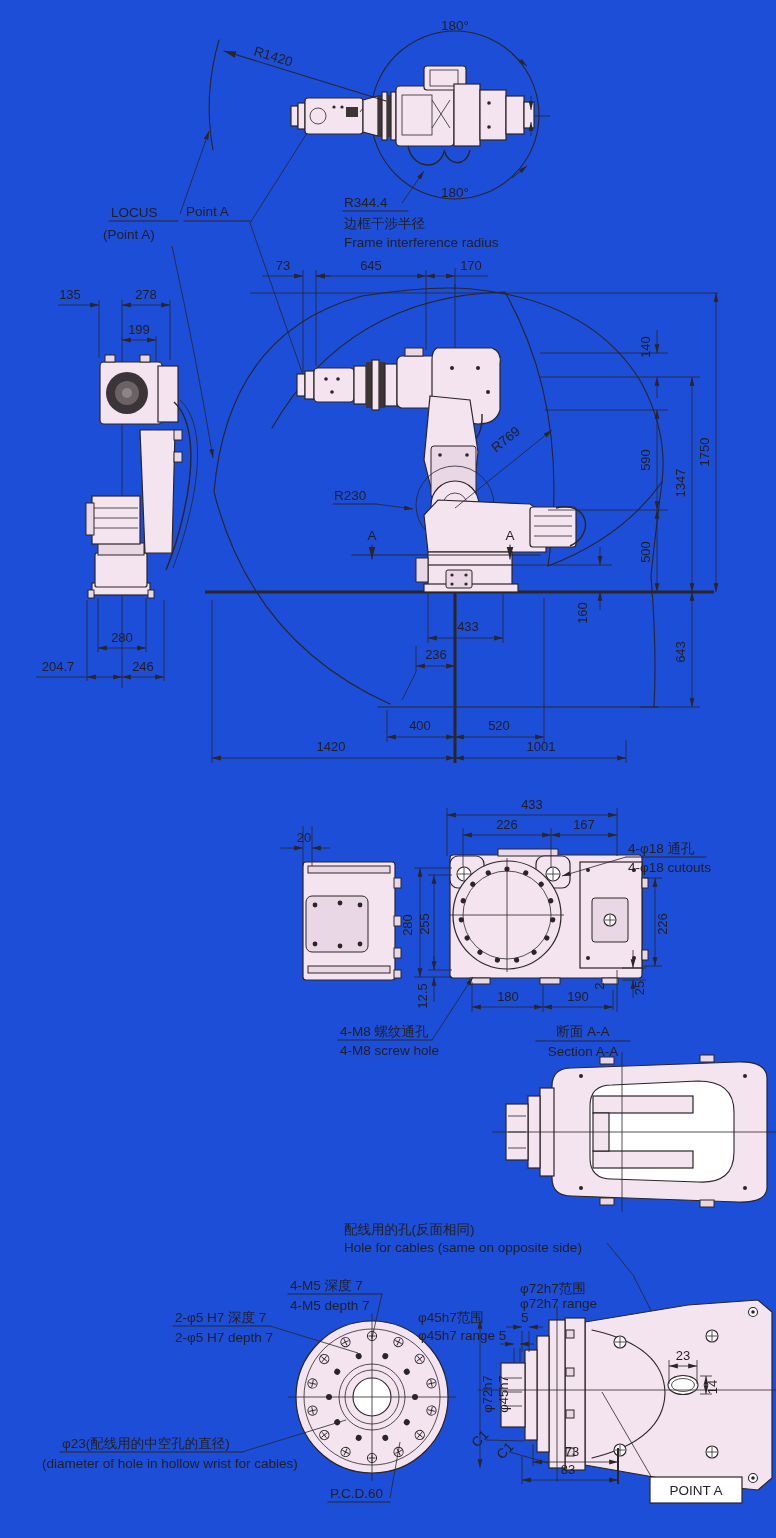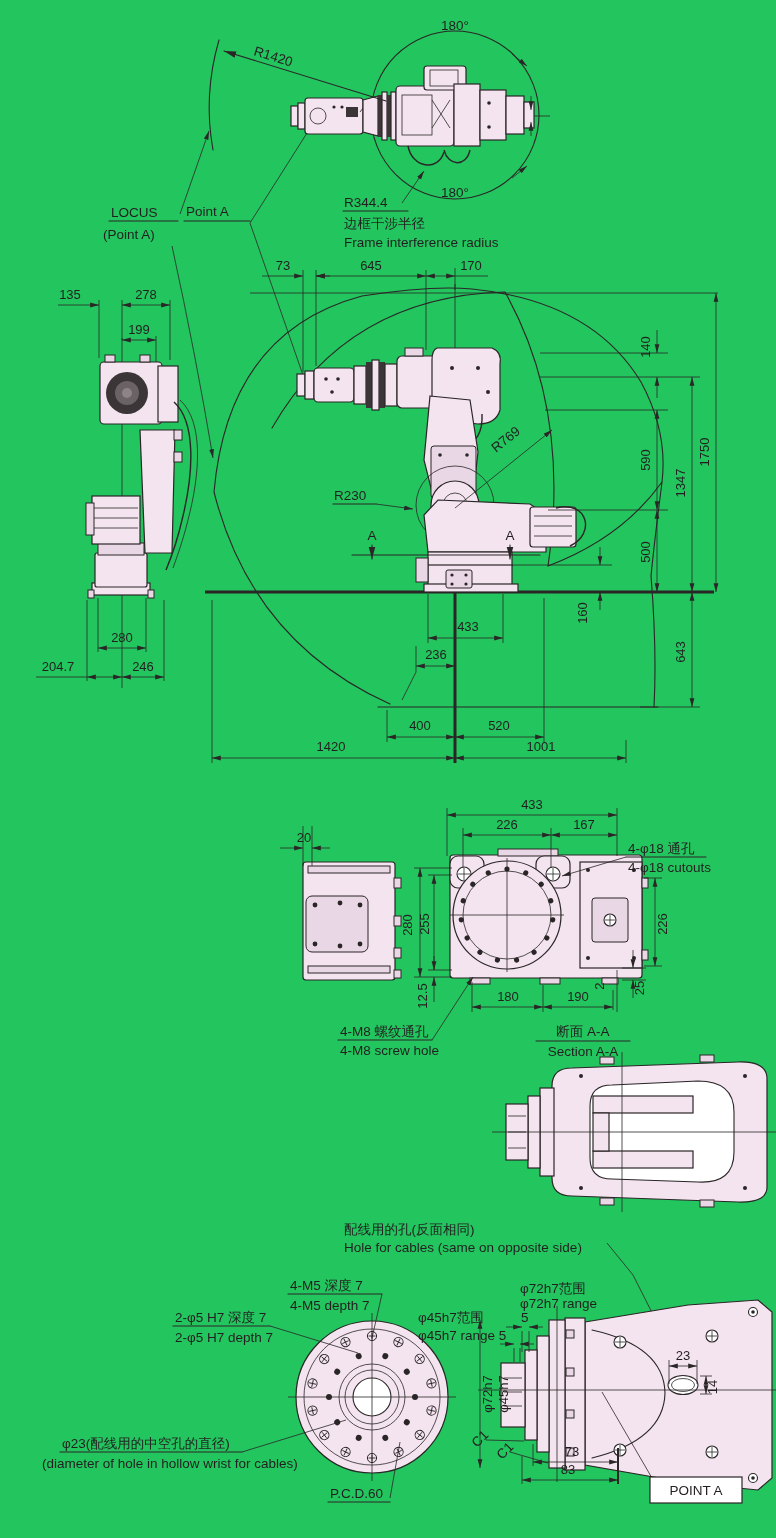--- a/index.html
+++ b/index.html
@@ -1,16 +1,16 @@
 <!DOCTYPE html>
 <html><head>
 <meta charset="utf-8">
 <style>
   html,body{margin:0;padding:0;background:#fff;}
-  #page{width:776px;height:1538px;background:#22c55e;position:relative;font-family:"Liberation Sans",sans-serif;}
+  #page{width:776px;height:1538px;background:#1d4ed8;position:relative;font-family:"Liberation Sans",sans-serif;}
   svg{display:block;}
   .ln{stroke:#2a2627;stroke-width:1.1;fill:none;stroke-linecap:round;}
   .thin{stroke:#2a2627;stroke-width:0.8;fill:none;}
   .med{stroke:#2a2627;stroke-width:1.4;fill:none;}
   .thick{stroke:#2a2627;stroke-width:2.8;fill:none;}
   .body{fill:#f4e4ef;stroke:#2a2627;stroke-width:1.2;}
   .body2{fill:#ead7e5;stroke:#2a2627;stroke-width:1;}
   .wht{fill:#ffffff;stroke:#2a2627;stroke-width:1.1;}
   .dk{fill:#3b3537;stroke:none;}
   .dot{fill:#2a2627;stroke:none;}

